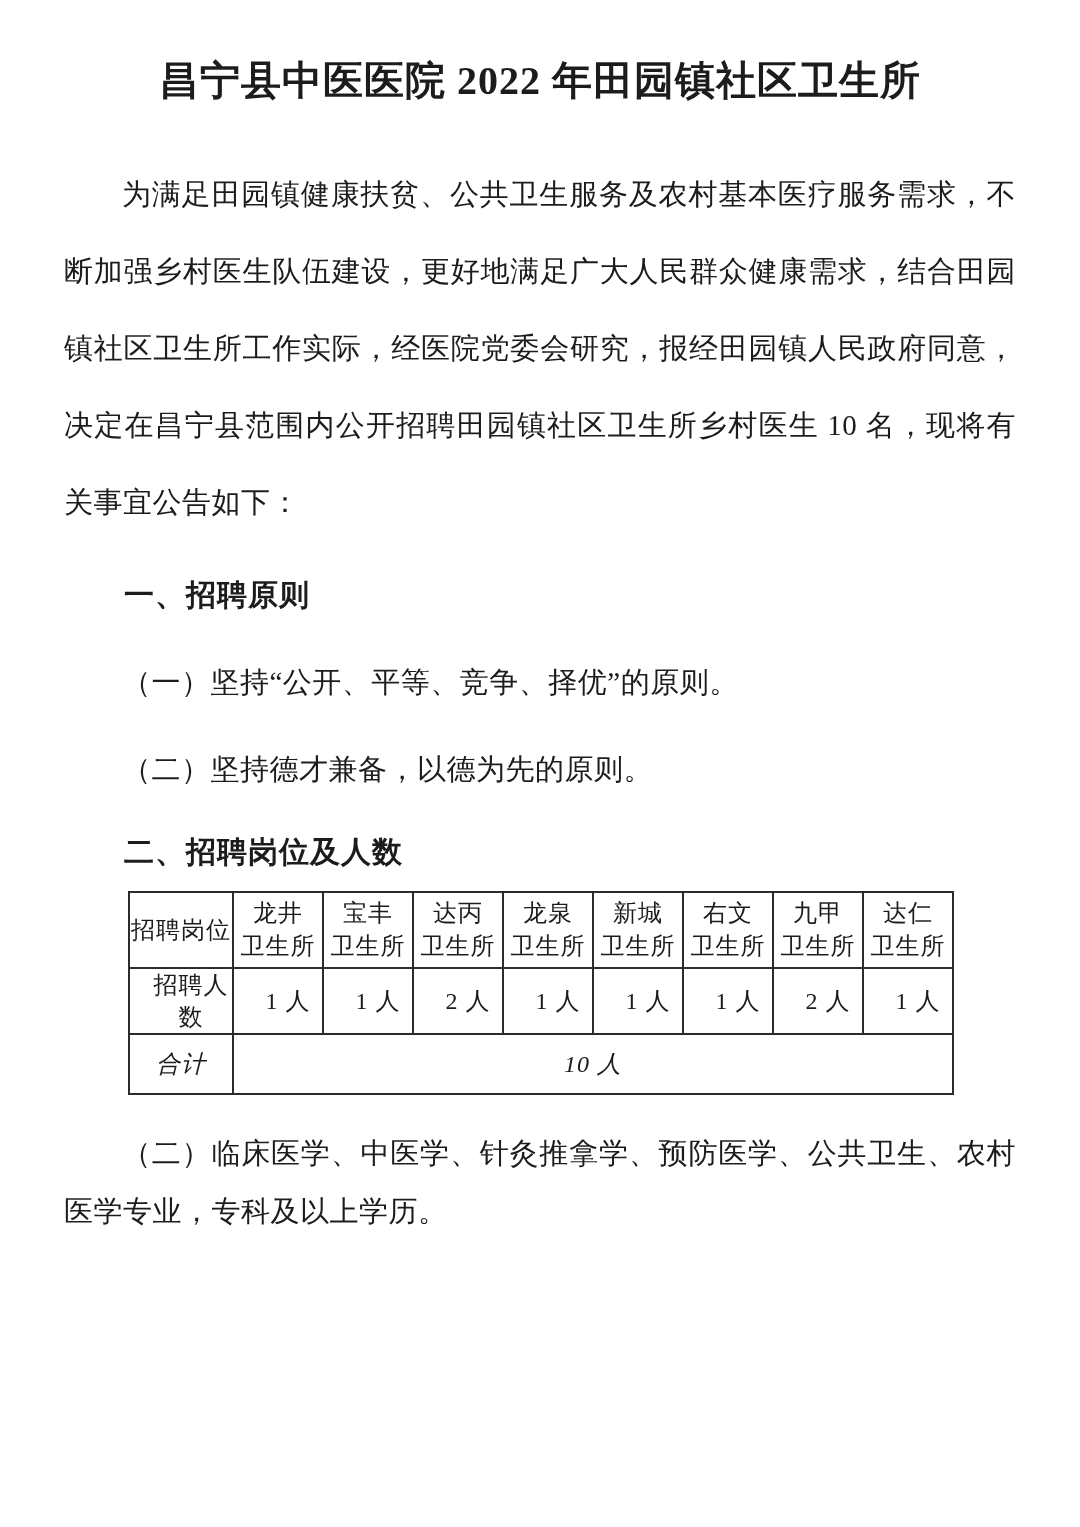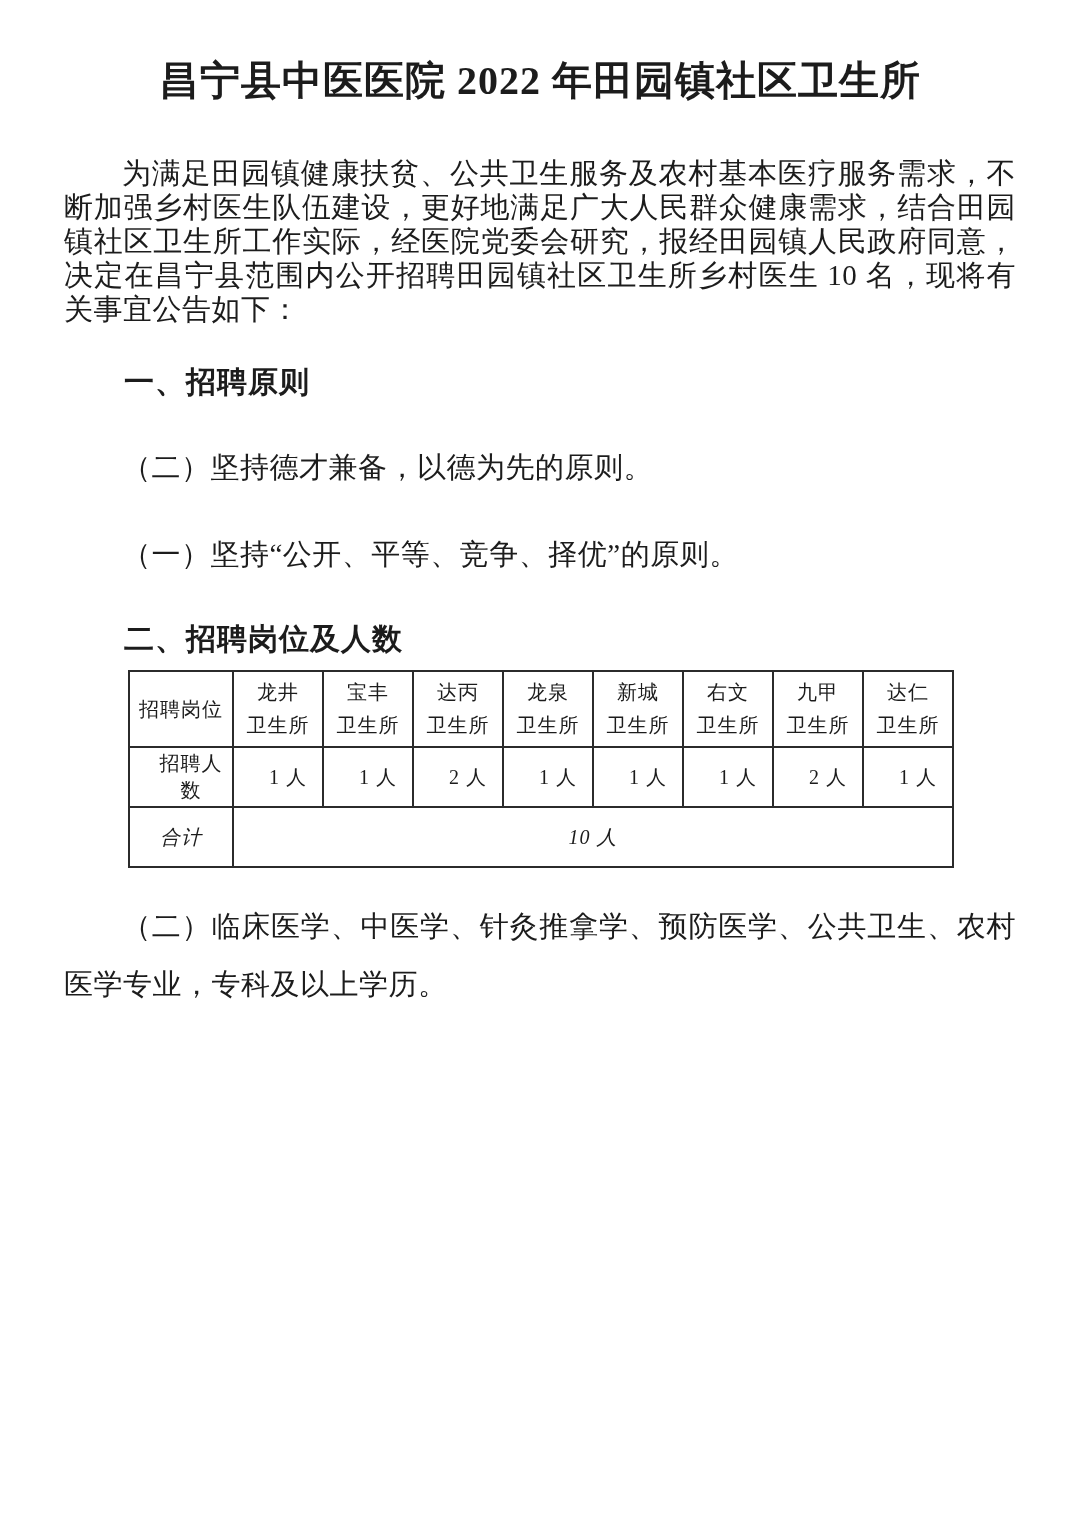--- a/index.html
+++ b/index.html
@@ -21,46 +21,46 @@
     text-align: center;
     font-family: "Liberation Serif", "DejaVu Serif", serif;
     font-weight: bold;
     font-size: 40px;
     line-height: 58px;
     letter-spacing: 1px;
   }
   .intro {
     margin-top: 46px;
     font-size: 29px;
-    line-height: 34px;
+    line-height: 77px;
     text-align: justify;
     text-indent: 2em;
     letter-spacing: 0.5px;
   }
   .section-heading {
-    font-family: Liberation Sans, sans-serif;
+    font-family: Liberation Mono, monospace;
     font-weight: bold;
     font-size: 30px;
     line-height: 54px;
     text-indent: 2em;
     letter-spacing: 1px;
   }
   .item {
     font-size: 29px;
     line-height: 58px;
     text-align: justify;
     text-indent: 2em;
     letter-spacing: 0.5px;
   }
   .positions-table {
     border-collapse: collapse;
     table-layout: fixed;
     width: 826px;
-    margin: 4px 0 0 64px;
-    font-size: 20px;
+    margin: 10px 0 0 64px;
+    font-size: 24px;
     letter-spacing: 1px;
   }
   .positions-table td {
     border: 2px solid #2b2b2b;
     text-align: center;
     vertical-align: middle;
     padding: 0;
   }
   .positions-table .hdr-row td { height: 74px; line-height: 33px; }
   .positions-table .cnt-row td { height: 58px; padding-left: 20px; }
@@ -71,22 +71,22 @@
 
 <div class="page">
 
   <div class="doc-title">
     <div>昌宁县中医医院 2022 年田园镇社区卫生所</div>
   </div>
 
   <p class="intro">为满足田园镇健康扶贫、公共卫生服务及农村基本医疗服务需求，不断加强乡村医生队伍建设，更好地满足广大人民群众健康需求，结合田园镇社区卫生所工作实际，经医院党委会研究，报经田园镇人民政府同意，决定在昌宁县范围内公开招聘田园镇社区卫生所乡村医生 10 名，现将有关事宜公告如下：</p>
 
   <div class="section-heading">一、招聘原则</div>
+  <p class="item">（一）坚持“公开、平等、竞争、择优”的原则。</p>
   <p class="item">（二）坚持德才兼备，以德为先的原则。</p>
-  <p class="item">（一）坚持“公开、平等、竞争、择优”的原则。</p>
 
   <div class="section-heading">二、招聘岗位及人数</div>
 
   <table class="positions-table">
     <colgroup>
       <col style="width:104px">
       <col style="width:90px">
         <col style="width:90px">
         <col style="width:90px">
         <col style="width:90px">

